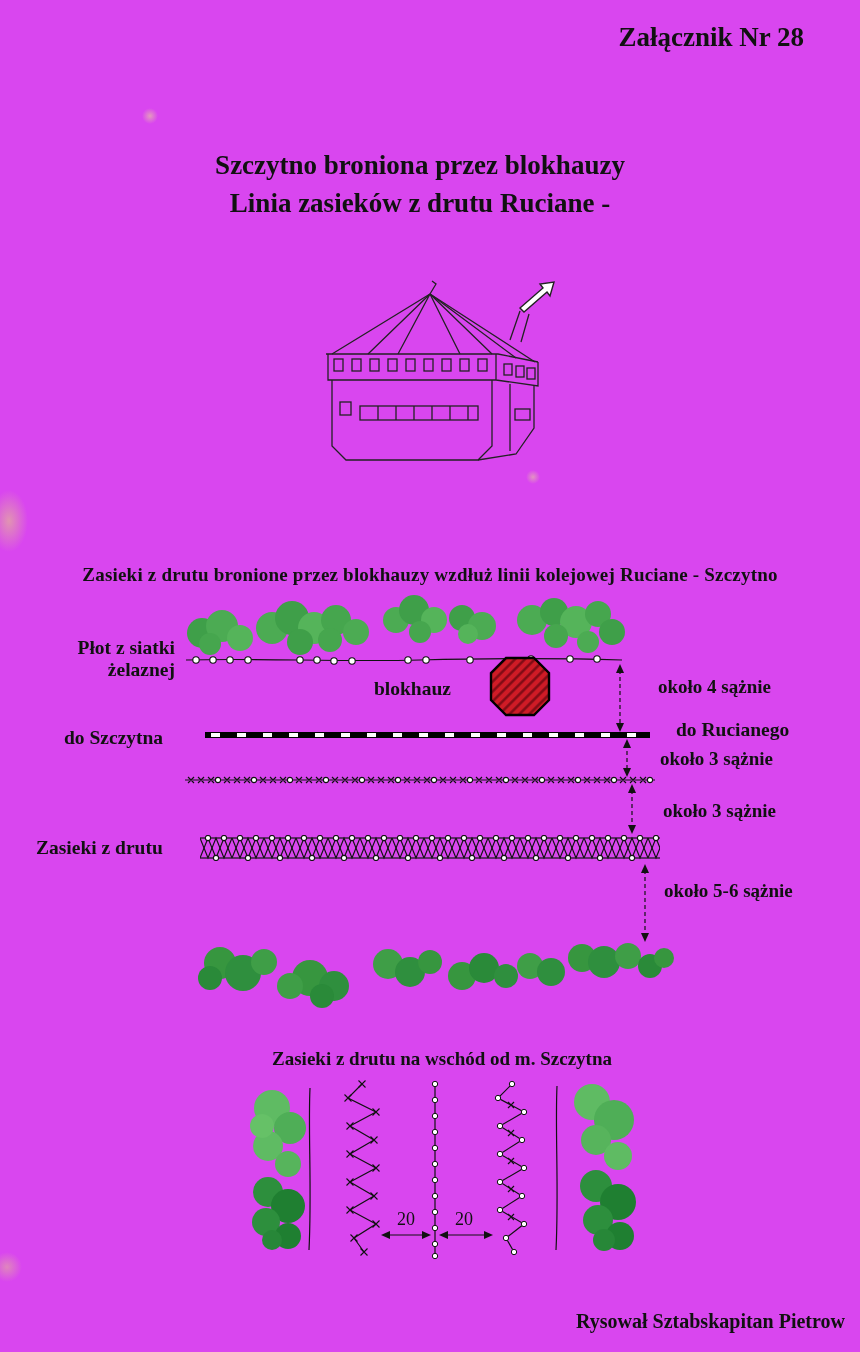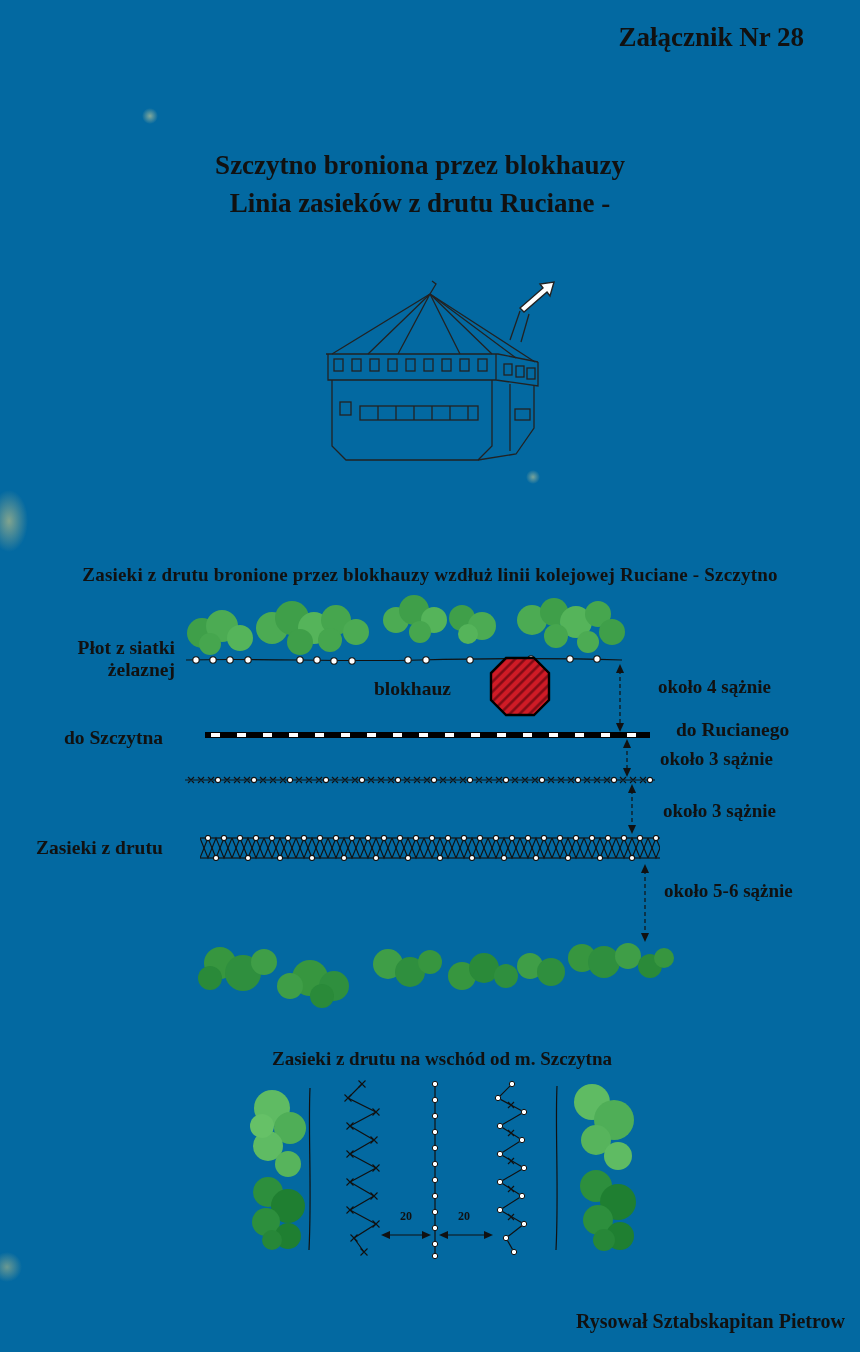--- a/index.html
+++ b/index.html
@@ -1,17 +1,17 @@
 <!DOCTYPE html>
 <html><head>
 <meta charset="utf-8">
 <style>
   *{margin:0;padding:0;box-sizing:border-box}
   html,body{background:#fdfcf4}
-  .page{position:relative;width:860px;height:1352px;background:#0369a1;
+  .page{position:relative;width:860px;height:1352px;background:#d946ef;
         font-family:"Liberation Serif","DejaVu Serif",serif;color:#111;overflow:hidden}
 
   .attachment{position:absolute;top:22px;right:56px;font-size:27px;font-weight:700;white-space:nowrap}
   .main-title{position:absolute;top:146px;left:0;width:840px;text-align:center;
               font-size:27px;font-weight:700;line-height:38px}
   .bh-caption{position:absolute;top:498px;left:0;width:795px;text-align:center;
               font-size:27px;font-weight:700}
   .d1-title{position:absolute;top:564px;left:0;width:860px;text-align:center;
             font-size:19px;font-weight:700;white-space:nowrap;letter-spacing:.2px}
   .d2-title{position:absolute;top:1048px;left:0;width:884px;text-align:center;
@@ -22,21 +22,21 @@
   .lbl-ironfence{left:35px;top:637px;width:140px;text-align:right}
   .lbl-blokhauz{left:374px;top:678px}
   .lbl-d4{left:658px;top:676px;font-size:19px}
   .lbl-szczytna{left:64px;top:727px}
   .lbl-ruciane{left:676px;top:719px}
   .lbl-d3a{left:660px;top:748px;font-size:19px}
   .lbl-barbed{left:6px;top:755px;width:180px;text-align:center}
   .lbl-d3b{left:663px;top:800px;font-size:19px}
   .lbl-zasieki{left:36px;top:837px}
   .lbl-d56{left:664px;top:880px;font-size:19px}
-  .dim20{position:absolute;width:30px;text-align:center;font-size:12px;font-weight:700}
+  .dim20{position:absolute;width:30px;text-align:center;font-size:18px;font-weight:400}
   .dim20a{left:391px;top:1209px}
   .dim20b{left:449px;top:1209px}
 
   .svg-blockhouse{position:absolute;left:320px;top:278px}
   .svg-d1{position:absolute;left:0;top:588px}
   .svg-d2{position:absolute;left:0;top:1080px}
 
   .ln{stroke:#111;stroke-width:1.2;fill:none}
   .ln2{stroke:#222;stroke-width:1.3;fill:none}
   .dash{stroke:#111;stroke-width:1.2;stroke-dasharray:4 3;fill:none}

